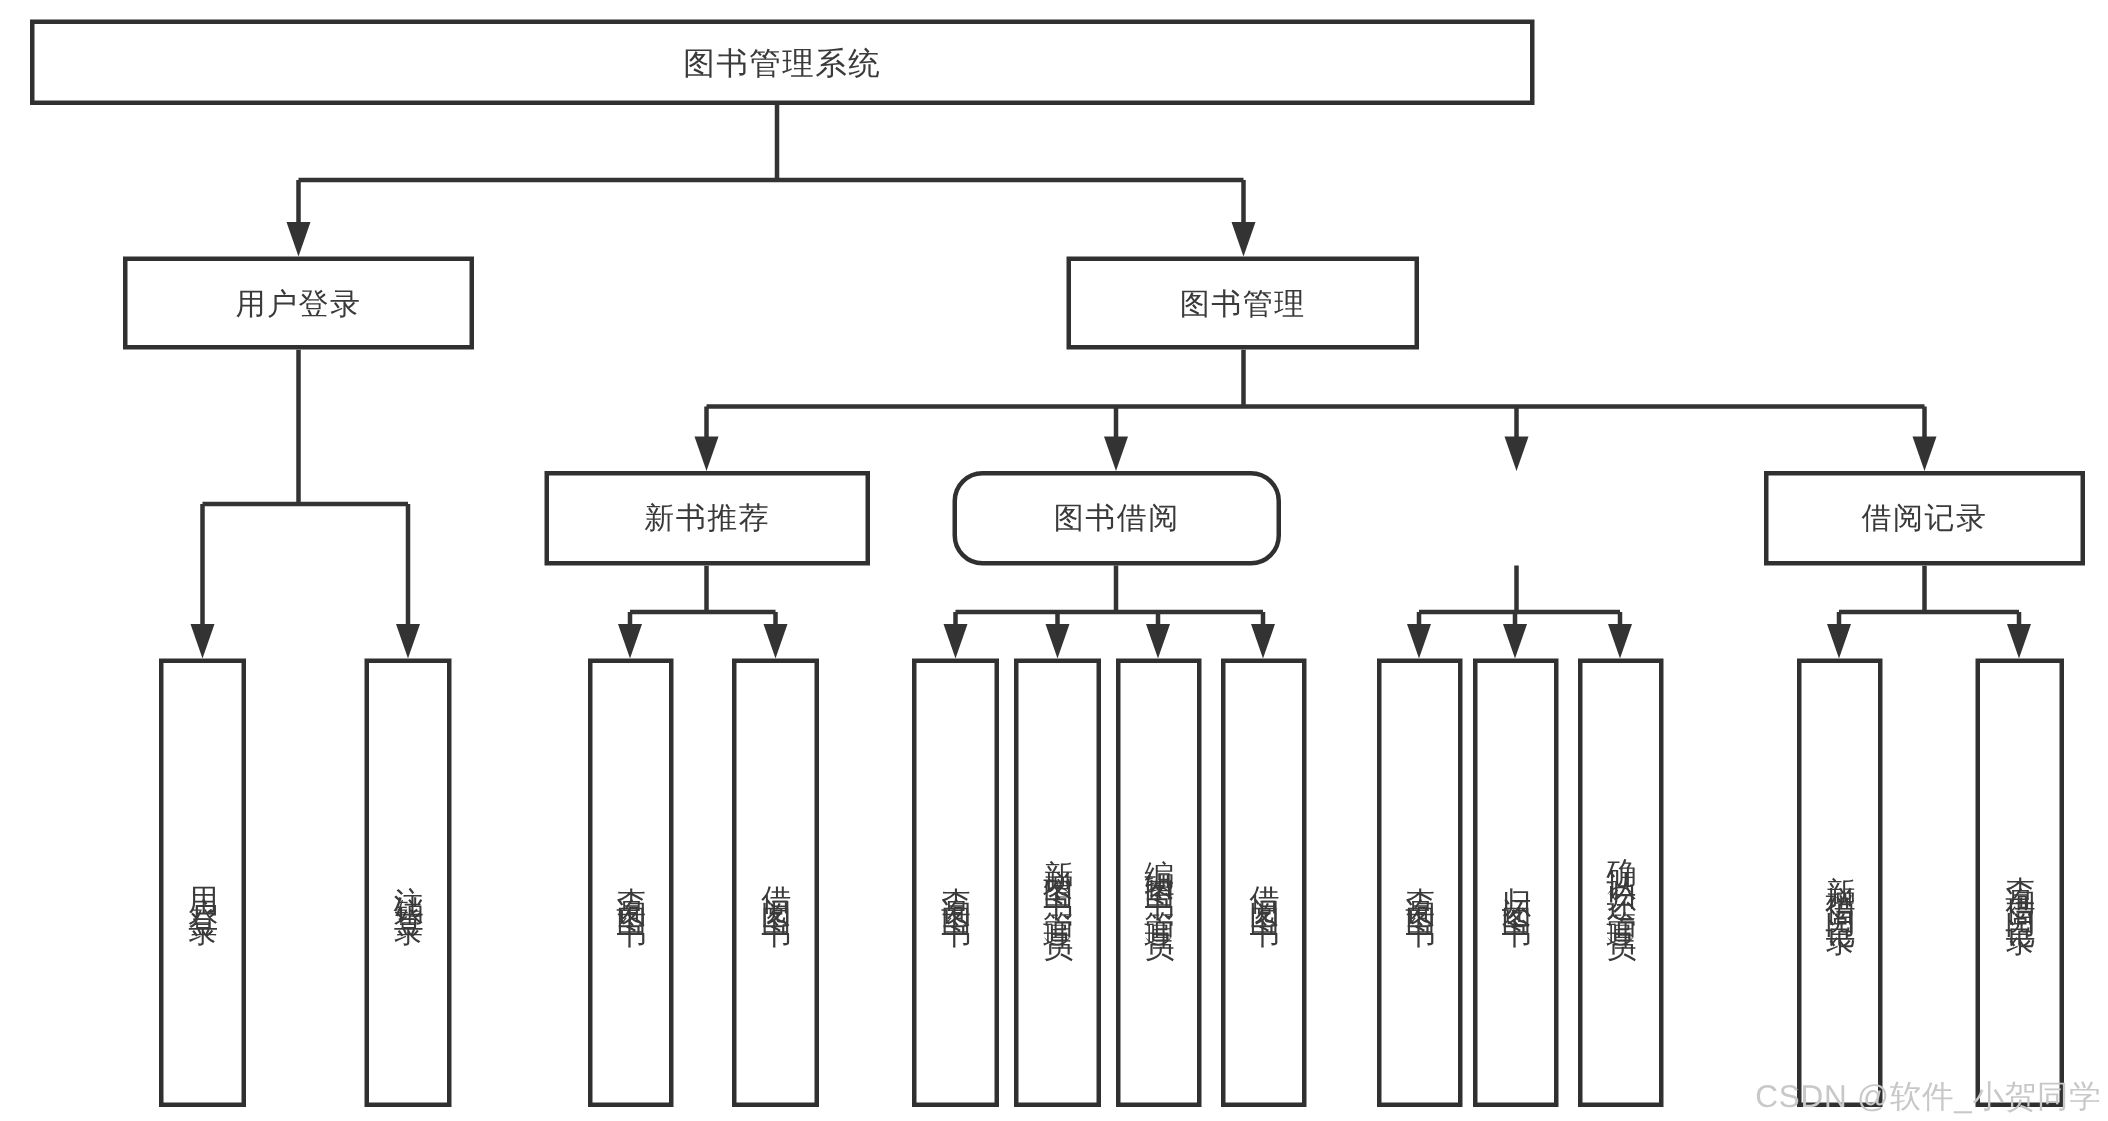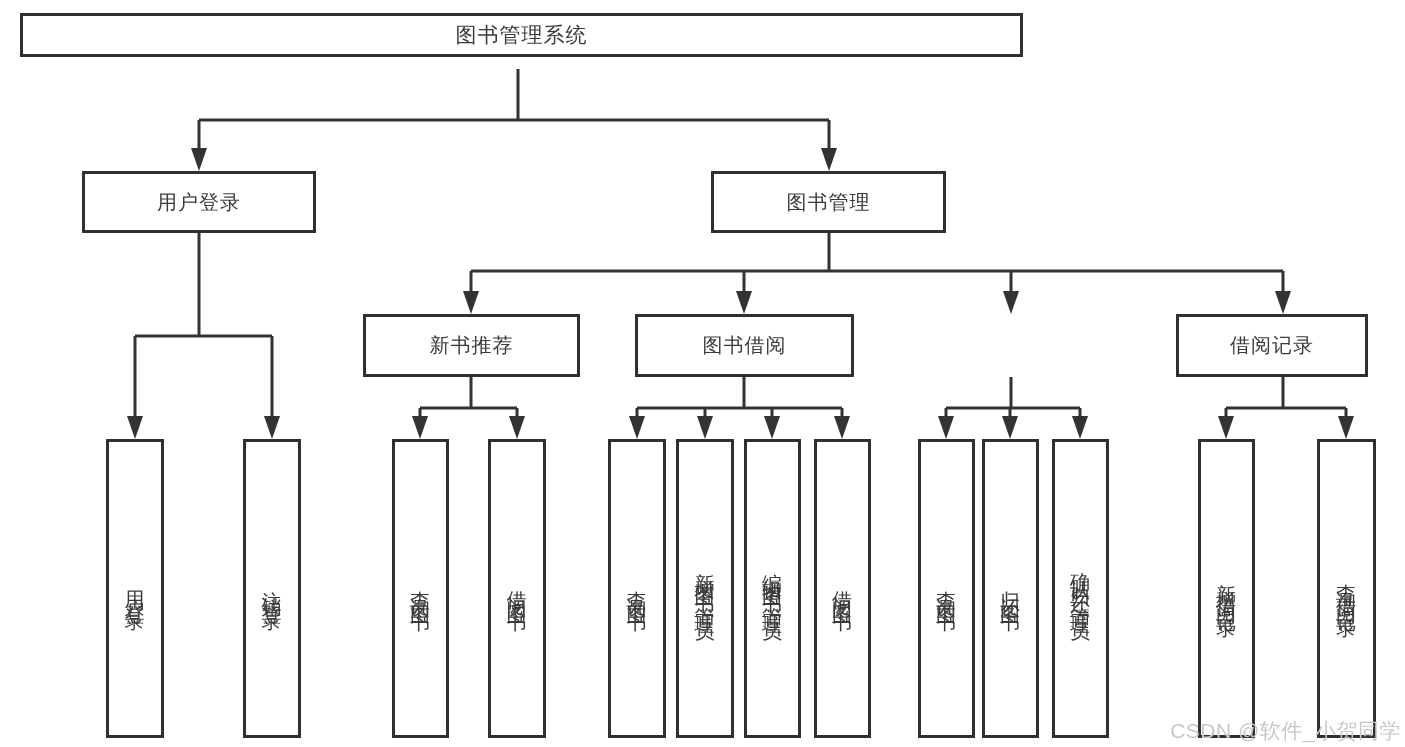--- a/index.html
+++ b/index.html
@@ -100,28 +100,28 @@
     <path d="M1011 377 V408 M946 408 H1080 M946 408 V420 M1010 408 V420 M1080 408 V420"></path>
     <polygon points="938,416 954,416 946,439"></polygon>
     <polygon points="1002,416 1018,416 1010,439"></polygon>
     <polygon points="1072,416 1088,416 1080,439"></polygon>
 
     <path d="M1283 377 V408 M1226 408 H1346 M1226 408 V420 M1346 408 V420"></path>
     <polygon points="1218,416 1234,416 1226,439"></polygon>
     <polygon points="1338,416 1354,416 1346,439"></polygon>
   </svg>
 
-  <div class="box hbox root-box" style="left:20px; top:13px; width:1003px; height:44px;">图书管理系统</div>
+  <div class="box hbox root-box" style="left:20px; top:13px; width:1003px; height:57px;">图书管理系统</div>
 
   <div class="box hbox" style="left:82px; top:171px; width:234px; height:62px;">用户登录</div>
   <div class="box hbox" style="left:363px; top:314px; width:217px; height:63px;">新书推荐</div>
 
   <div class="box hbox" style="left:711px; top:171px; width:235px; height:62px;">图书管理</div>
-  <div class="box hbox" style="left:635px; top:314px; width:219px; height:63px;">图书借阅</div>
-  <div class="box hbox" style="left:1176px; top:314px; width:192px; height:63px;">借阅记录</div>
+  <div class="box hbox" style="left:635px; top:314px; width:219px; height:63px;border-radius:20px;">图书借阅</div>
+  <div class="box hbox" style="left:1176px; top:314px; width:214px; height:63px;">借阅记录</div>
 
   <div class="box leaf" style="left:106px; top:439px; width:58px; height:299px;">用户登录</div>
   <div class="box leaf" style="left:243px; top:439px; width:58px; height:299px;">注销登录</div>
 
   <div class="box leaf" style="left:392px; top:439px; width:57px; height:299px;">查询图书</div>
   <div class="box leaf" style="left:488px; top:439px; width:58px; height:299px;">借阅图书</div>
 
   <div class="box leaf" style="left:608px; top:439px; width:58px; height:299px;">查询图书</div>
   <div class="box leaf" style="left:676px; top:439px; width:58px; height:299px;">新增图书（管理员）</div>
   <div class="box leaf" style="left:744px; top:439px; width:57px; height:299px;">编辑图书（管理员）</div>

